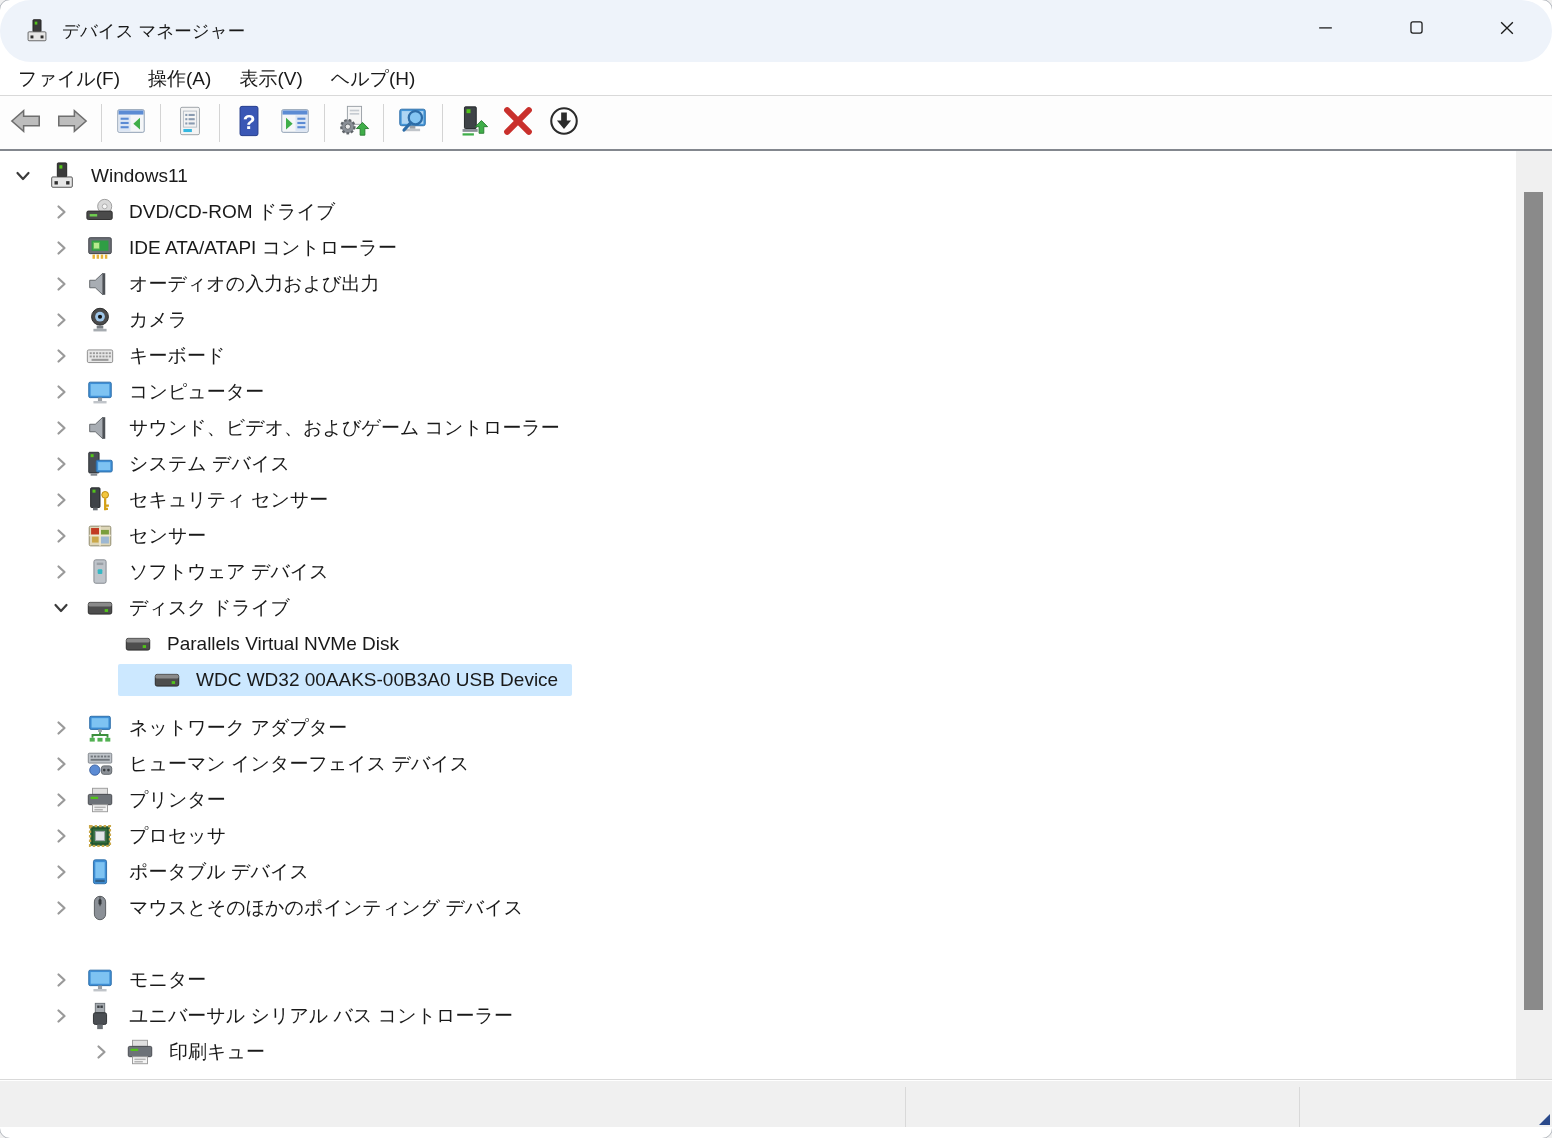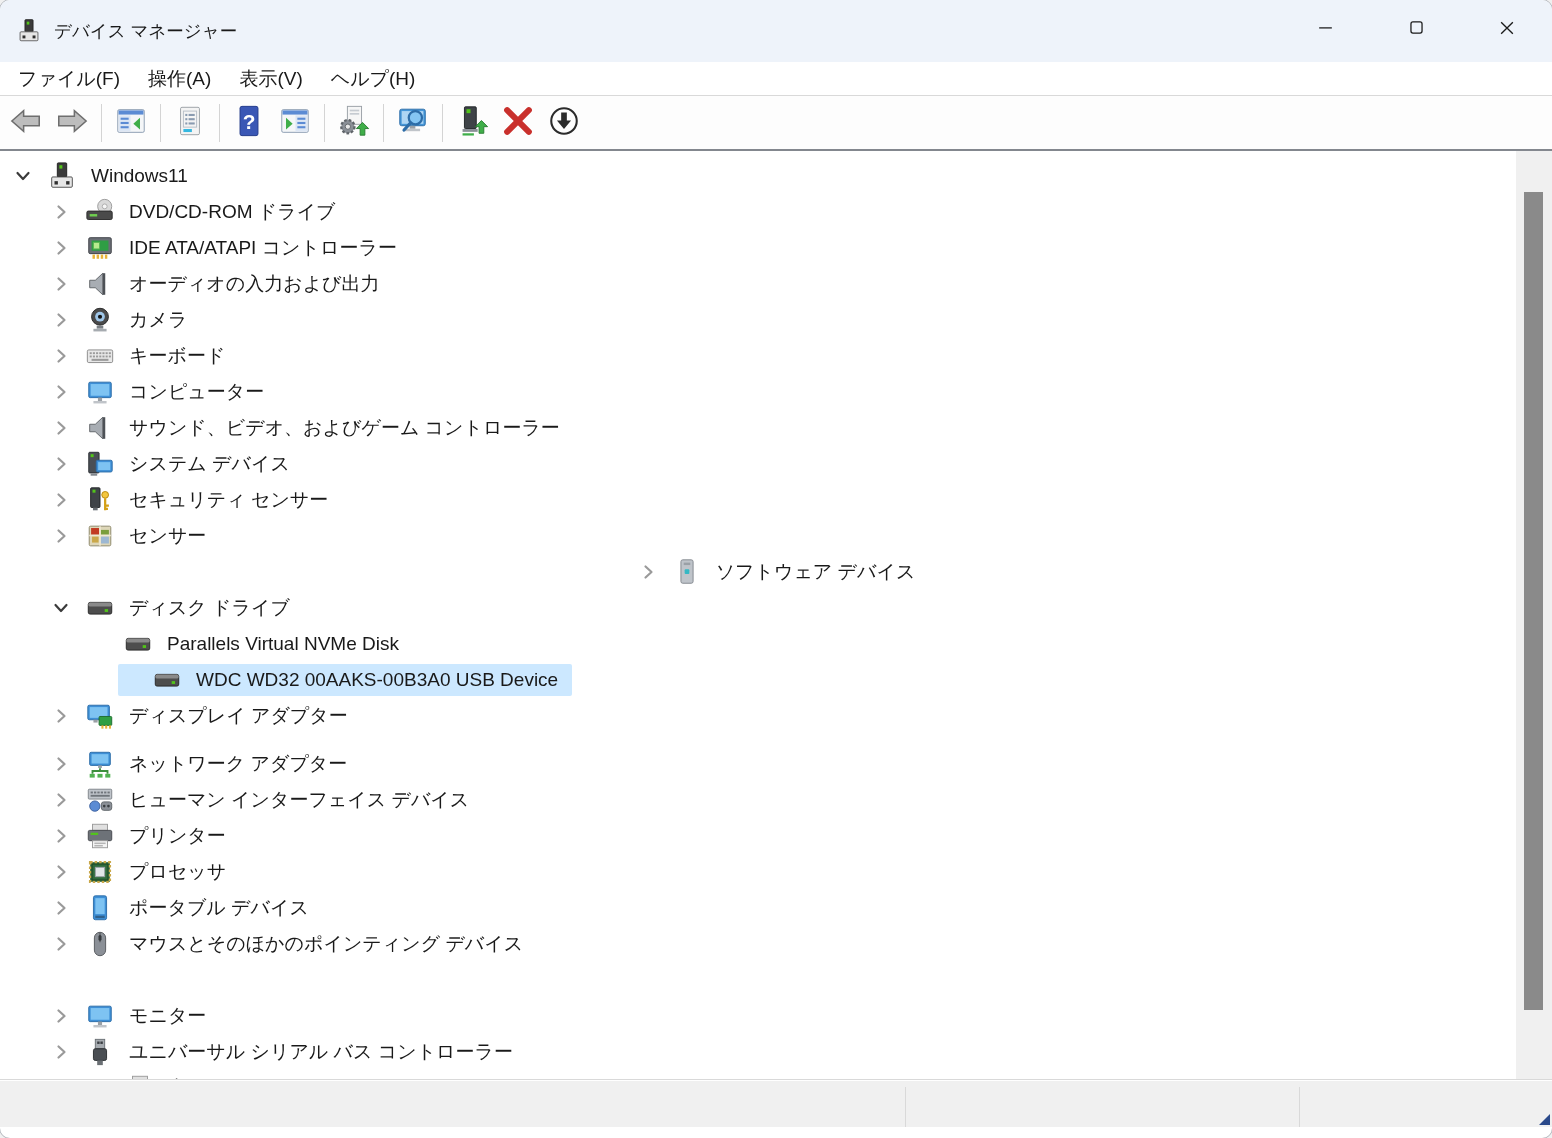--- a/index.html
+++ b/index.html
@@ -8,21 +8,21 @@
     --c-text:#191919;
   }
   *{box-sizing:border-box; margin:0; padding:0;}
   html,body{width:1552px; height:1138px; overflow:hidden; background:#f0f0f0;}
   body{font-family:"Liberation Sans","DejaVu Sans",sans-serif; color:var(--c-text);}
   .window{position:relative; width:1552px; height:1138px; background:#fff;
           border-radius:10px; overflow:hidden; outline:1px solid #b6bac0;}
 
   
   .titlebar{height:62px; background:var(--c-titlebar); display:flex; align-items:center;
-            padding-left:16px; position:relative;}
+            padding-left:24px; position:relative;border-radius:31px;}
   .titlebar .app-icon{width:26px; height:26px; margin-right:12px; flex:0 0 auto;}
   .titlebar .title{font-size:17.5px;}
   .caption-btns{position:absolute; top:4px; right:14px; display:flex;}
   .cap-btn{width:62px; height:50px; display:flex; align-items:center; justify-content:center;
            margin-left:29px; background:transparent; border:none; cursor:default;}
 
   
   .menubar{height:34px; background:#fff; border-bottom:1px solid var(--c-line);
            display:flex; align-items:center; padding-left:4px;}
   .menu-item{font-size:19px; padding:0 14px; height:100%; display:flex; align-items:center;}
@@ -423,21 +423,21 @@
                 <rect x="6.5" y="7.5" width="8.5" height="7" fill="#c23b22"></rect>
                 <rect x="17" y="9.5" width="8.5" height="5" fill="#7a9e3b"></rect>
                 <rect x="7.5" y="16.5" width="7" height="6.5" fill="#caa84a"></rect>
                 <rect x="17" y="16.5" width="8.5" height="7.5" fill="#9db8d2"></rect>
                 <path d="M16 5.5 V26.5 M4.5 15.5 H27.5" stroke="#efe9d2" stroke-width="1.6"></path>
               </svg>
             </span>
             <span class="tree-label">センサー</span>
           </span>
         </div>
-        <div class="tree-row" style="padding-left: 42px; justify-content: center;">
+        <div class="tree-row" style="padding-left: 42px;">
           <span class="expander">
             <svg viewBox="0 0 22 22">
               <path d="M8.5 5.5 L14.5 11 L8.5 16.5" stroke="#9a9a9a" stroke-width="2.2" fill="none" stroke-linecap="round" stroke-linejoin="round"></path>
             </svg>
           </span>
           <span class="row-core">
             <span class="tree-icon">
               <svg viewBox="0 0 32 32">
                 <rect x="9.5" y="3" width="13" height="25" rx="2" fill="#bfc4ca" stroke="#83888e"></rect>
                 <rect x="12.5" y="6" width="7" height="2.6" fill="#9aa0a6"></rect>
@@ -481,43 +481,20 @@
           <span class="expander"></span>
           <span class="row-core selected">
             <span class="tree-icon">
               <svg viewBox="0 0 32 32">
                 <rect x="3.5" y="10" width="25" height="12.5" rx="2" fill="#4d4d4d" stroke="#262626"></rect>
                 <rect x="3.5" y="10" width="25" height="4.5" rx="2" fill="#8a8a8a"></rect>
                 <rect x="21" y="17.2" width="3.6" height="3" fill="#52c41a"></rect>
               </svg>
             </span>
             <span class="tree-label">WDC WD32 00AAKS-00B3A0 USB Device</span>
-          </span>
-        </div>
-        <div class="tree-row" style="padding-left: 42px;">
-          <span class="expander">
-            <svg viewBox="0 0 22 22">
-              <path d="M8.5 5.5 L14.5 11 L8.5 16.5" stroke="#9a9a9a" stroke-width="2.2" fill="none" stroke-linecap="round" stroke-linejoin="round"></path>
-            </svg>
-          </span>
-          <span class="row-core">
-            <span class="tree-icon">
-              <svg viewBox="0 0 32 32">
-                <rect x="3" y="4.5" width="23" height="15.5" rx="1.5" fill="#3e8fd6" stroke="#2d6da8"></rect>
-                <rect x="5" y="6.5" width="19" height="11.5" fill="#7ec3f2"></rect>
-                <rect x="9" y="20" width="4.5" height="3" fill="#9aa0a6"></rect>
-                <rect x="15" y="16.5" width="13.5" height="9.5" rx="1" fill="#2f9e44" stroke="#1e6b2e"></rect>
-                <g fill="#e8b339">
-                  <rect x="17.5" y="26" width="2.2" height="3.5"></rect>
-                  <rect x="21.5" y="26" width="2.2" height="3.5"></rect>
-                  <rect x="25.5" y="26" width="2.2" height="3.5"></rect>
-                </g>
-              </svg>
-            </span>
-            <span class="tree-label">ディスプレイ アダプター</span>
           </span>
         </div>
         <div class="tree-row" style="padding-left: 42px; margin-top: 12px;">
           <span class="expander">
             <svg viewBox="0 0 22 22">
               <path d="M8.5 5.5 L14.5 11 L8.5 16.5" stroke="#9a9a9a" stroke-width="2.2" fill="none" stroke-linecap="round" stroke-linejoin="round"></path>
             </svg>
           </span>
           <span class="row-core">
             <span class="tree-icon">

